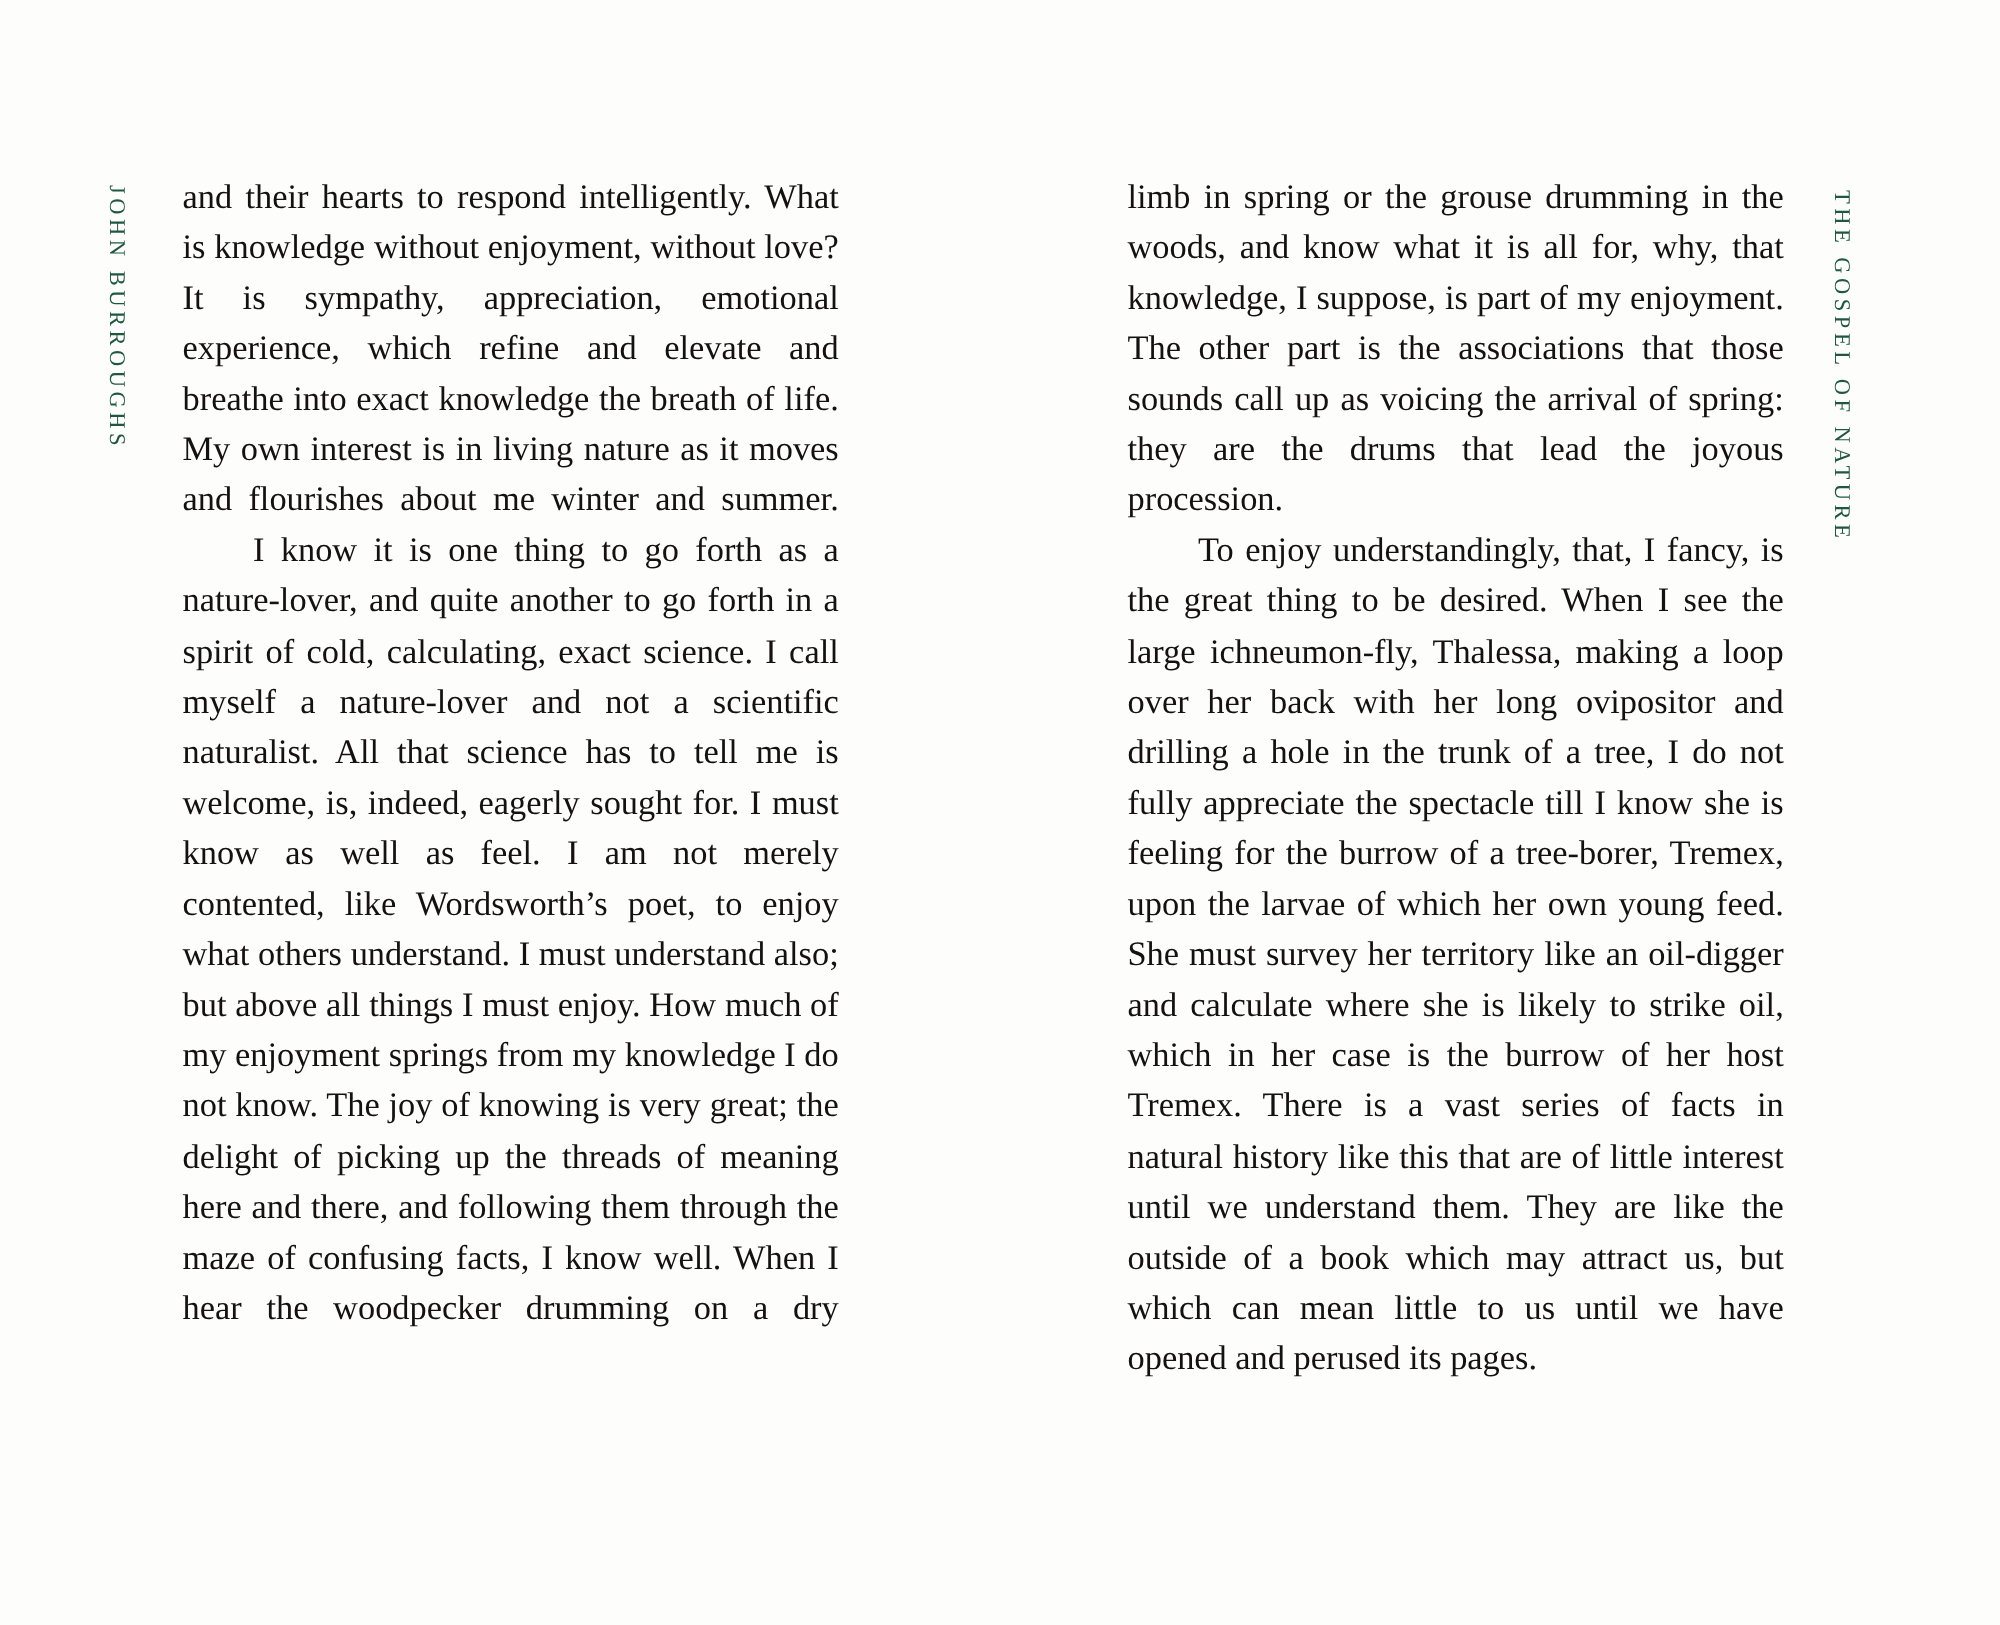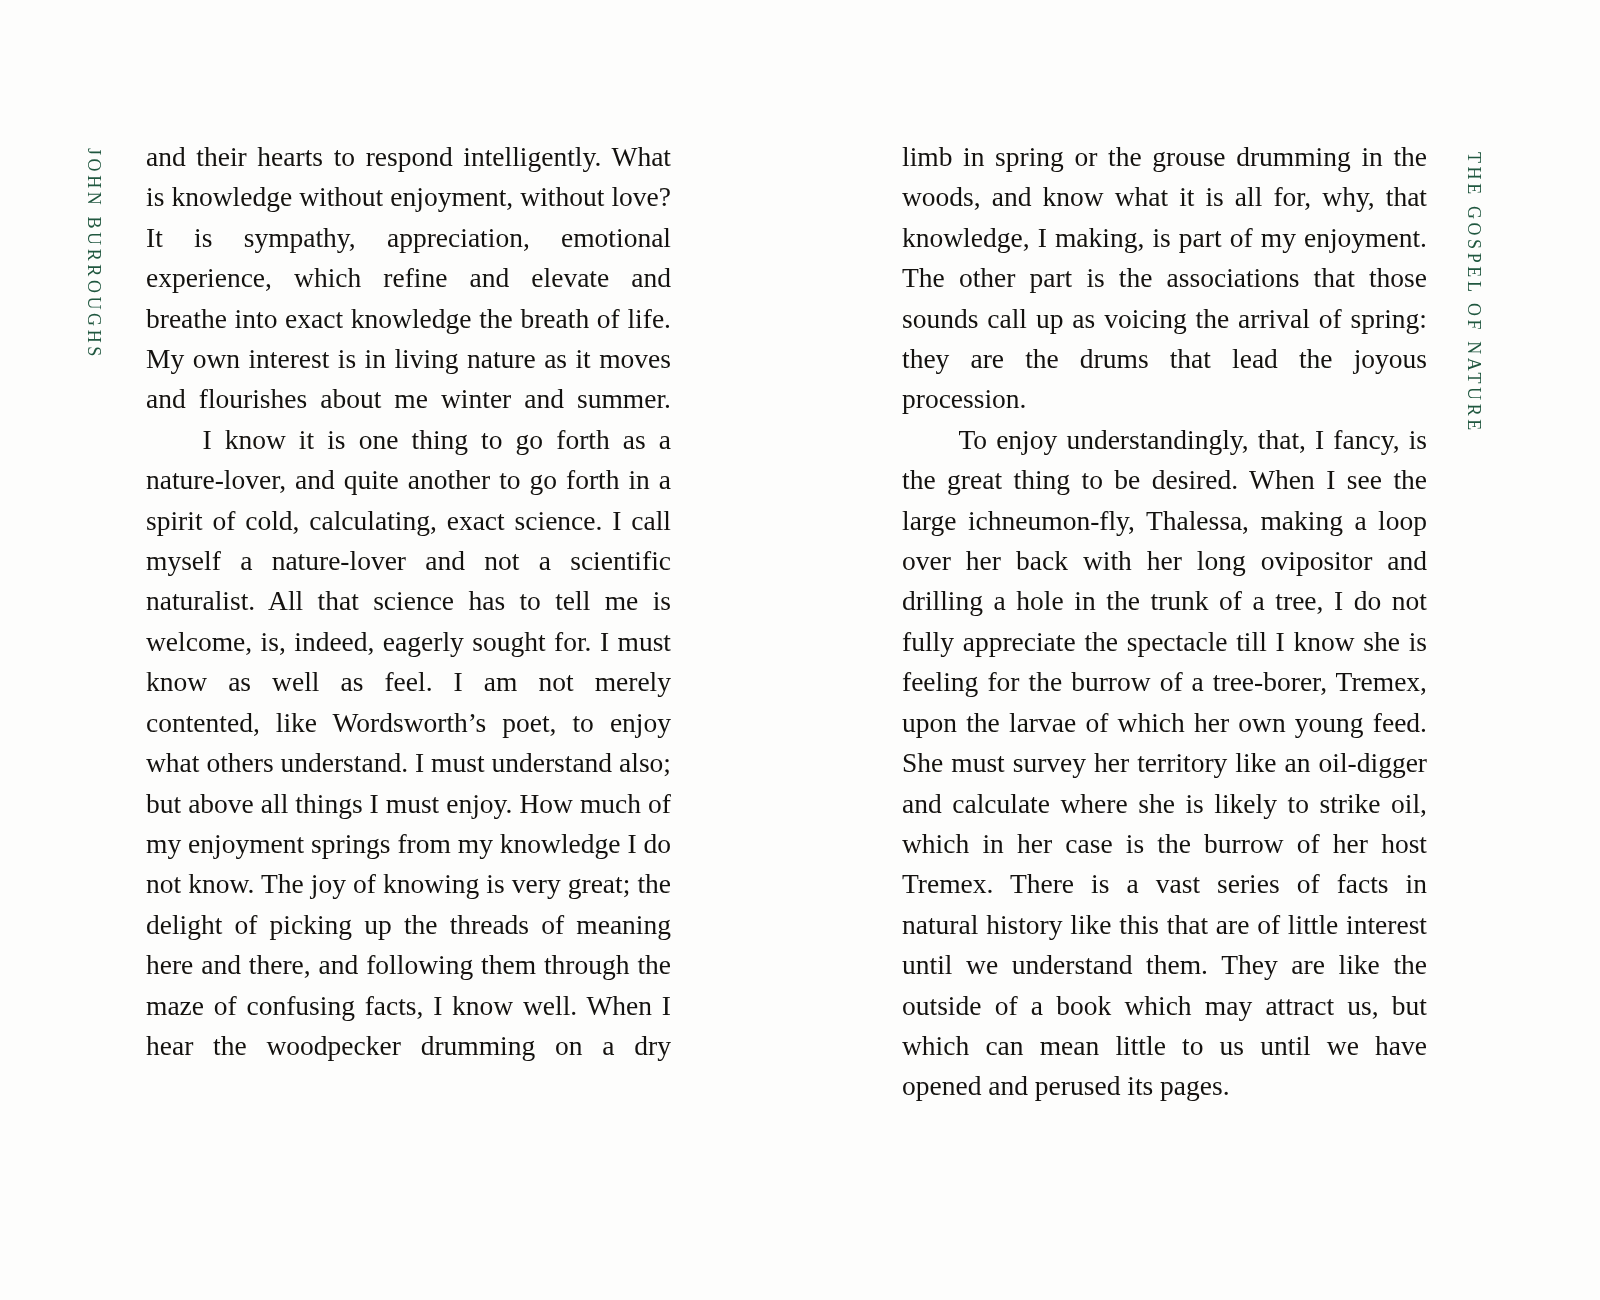--- a/index.html
+++ b/index.html
@@ -88,19 +88,19 @@
 <div class="spread">
 
   <div class="runhead verso">JOHN BURROUGHS</div>
 
   <div class="page-col verso">
     <p class="runover">and their hearts to respond intelligently. What is knowledge without enjoyment, without love? It is sympathy, appreciation, emotional experience, which refine and ele­vate and breathe into exact knowledge the breath of life. My own interest is in living nature as it moves and flourishes about me winter and summer.</p>
     <p class="indent runover">I know it is one thing to go forth as a nature-lover, and quite another to go forth in a spirit of cold, calculating, exact science. I call myself a nature-lover and not a scien­tific naturalist. All that science has to tell me is welcome, is, indeed, eagerly sought for. I must know as well as feel. I am not mere­ly contented, like Wordsworth’s poet, to enjoy what others understand. I must understand also; but above all things I must enjoy. How much of my enjoyment springs from my knowledge I do not know. The joy of knowing is very great; the delight of picking up the threads of meaning here and there, and following them through the maze of confusing facts, I know well. When I hear the woodpecker drumming on a dry</p>
   </div>
 
   <div class="page-col recto">
-    <p class="closed">limb in spring or the grouse drumming in the woods, and know what it is all for, why, that knowledge, I making, is part of my enjoyment. The other part is the associ­ations that those sounds call up as voicing the arrival of spring: they are the drums that lead the joyous procession.</p>
+    <p class="closed">limb in spring or the grouse drumming in the woods, and know what it is all for, why, that knowledge, I suppose, is part of my enjoyment. The other part is the associ­ations that those sounds call up as voicing the arrival of spring: they are the drums that lead the joyous procession.</p>
     <p class="indent closed">To enjoy understandingly, that, I fan­cy, is the great thing to be desired. When I see the large ichneumon-fly, Thalessa, making a loop over her back with her long ovipositor and drilling a hole in the trunk of a tree, I do not fully appreciate the spectacle till I know she is feeling for the burrow of a tree-borer, Tremex, upon the larvae of which her own young feed. She must survey her territory like an oil-digger and calculate where she is likely to strike oil, which in her case is the burrow of her host Tremex. There is a vast series of facts in natural history like this that are of little interest until we understand them. They are like the outside of a book which may attract us, but which can mean little to us until we have opened and perused its pages.</p>
   </div>
 
   <div class="runhead recto">THE GOSPEL OF NATURE</div>
 
 </div>
 
 </body></html>

